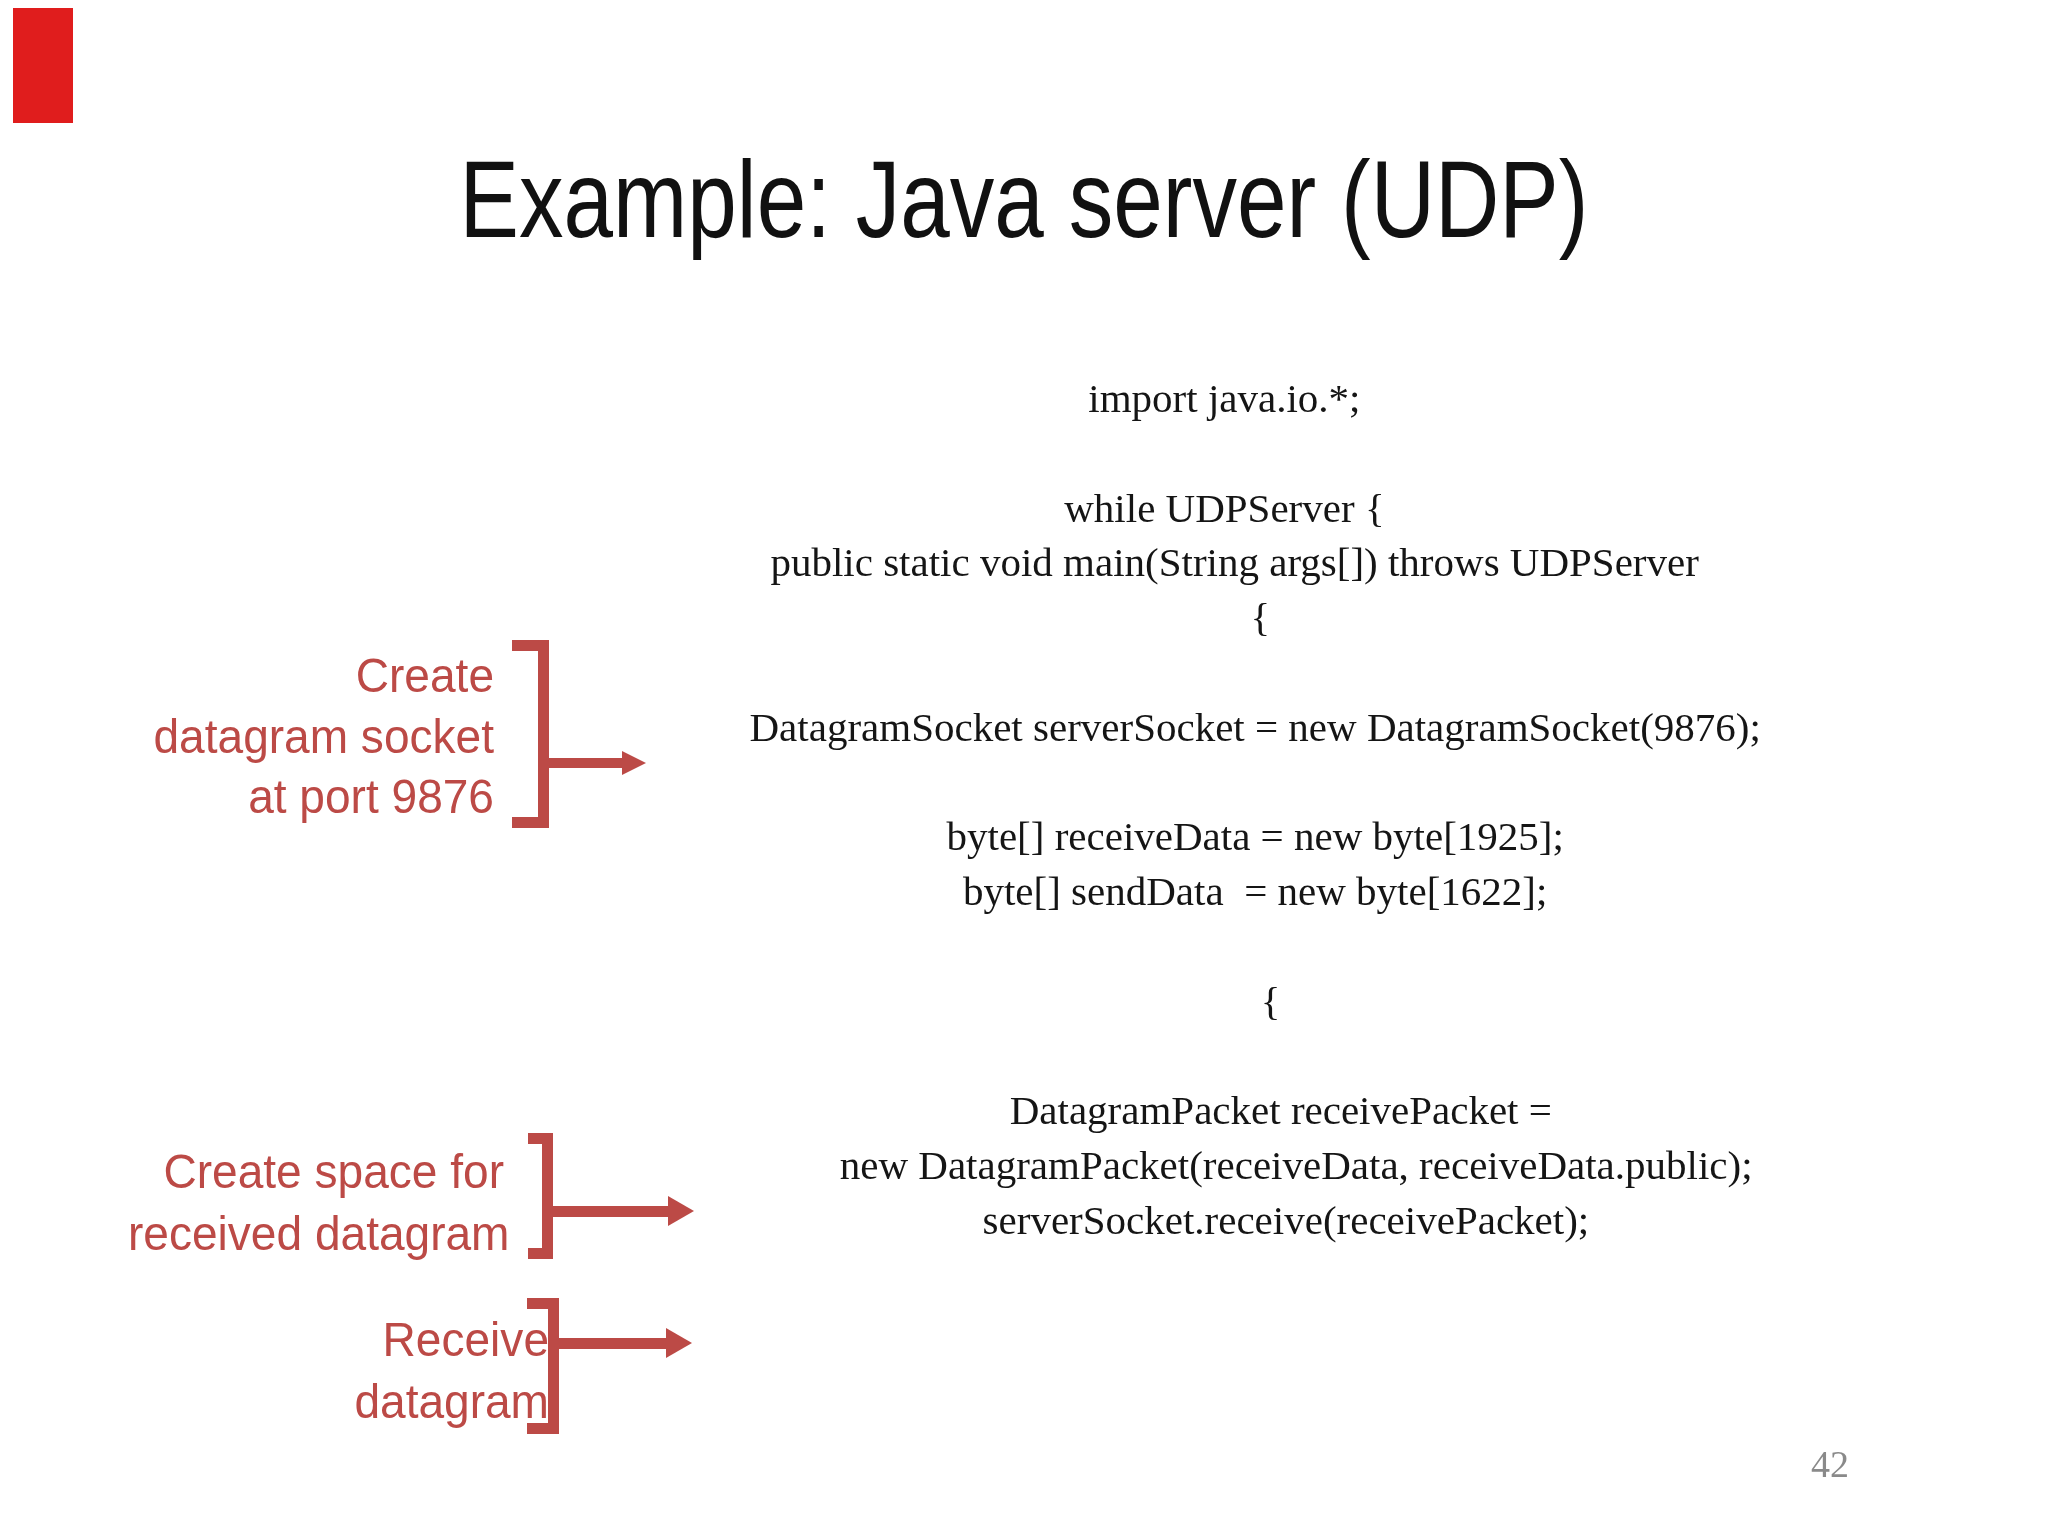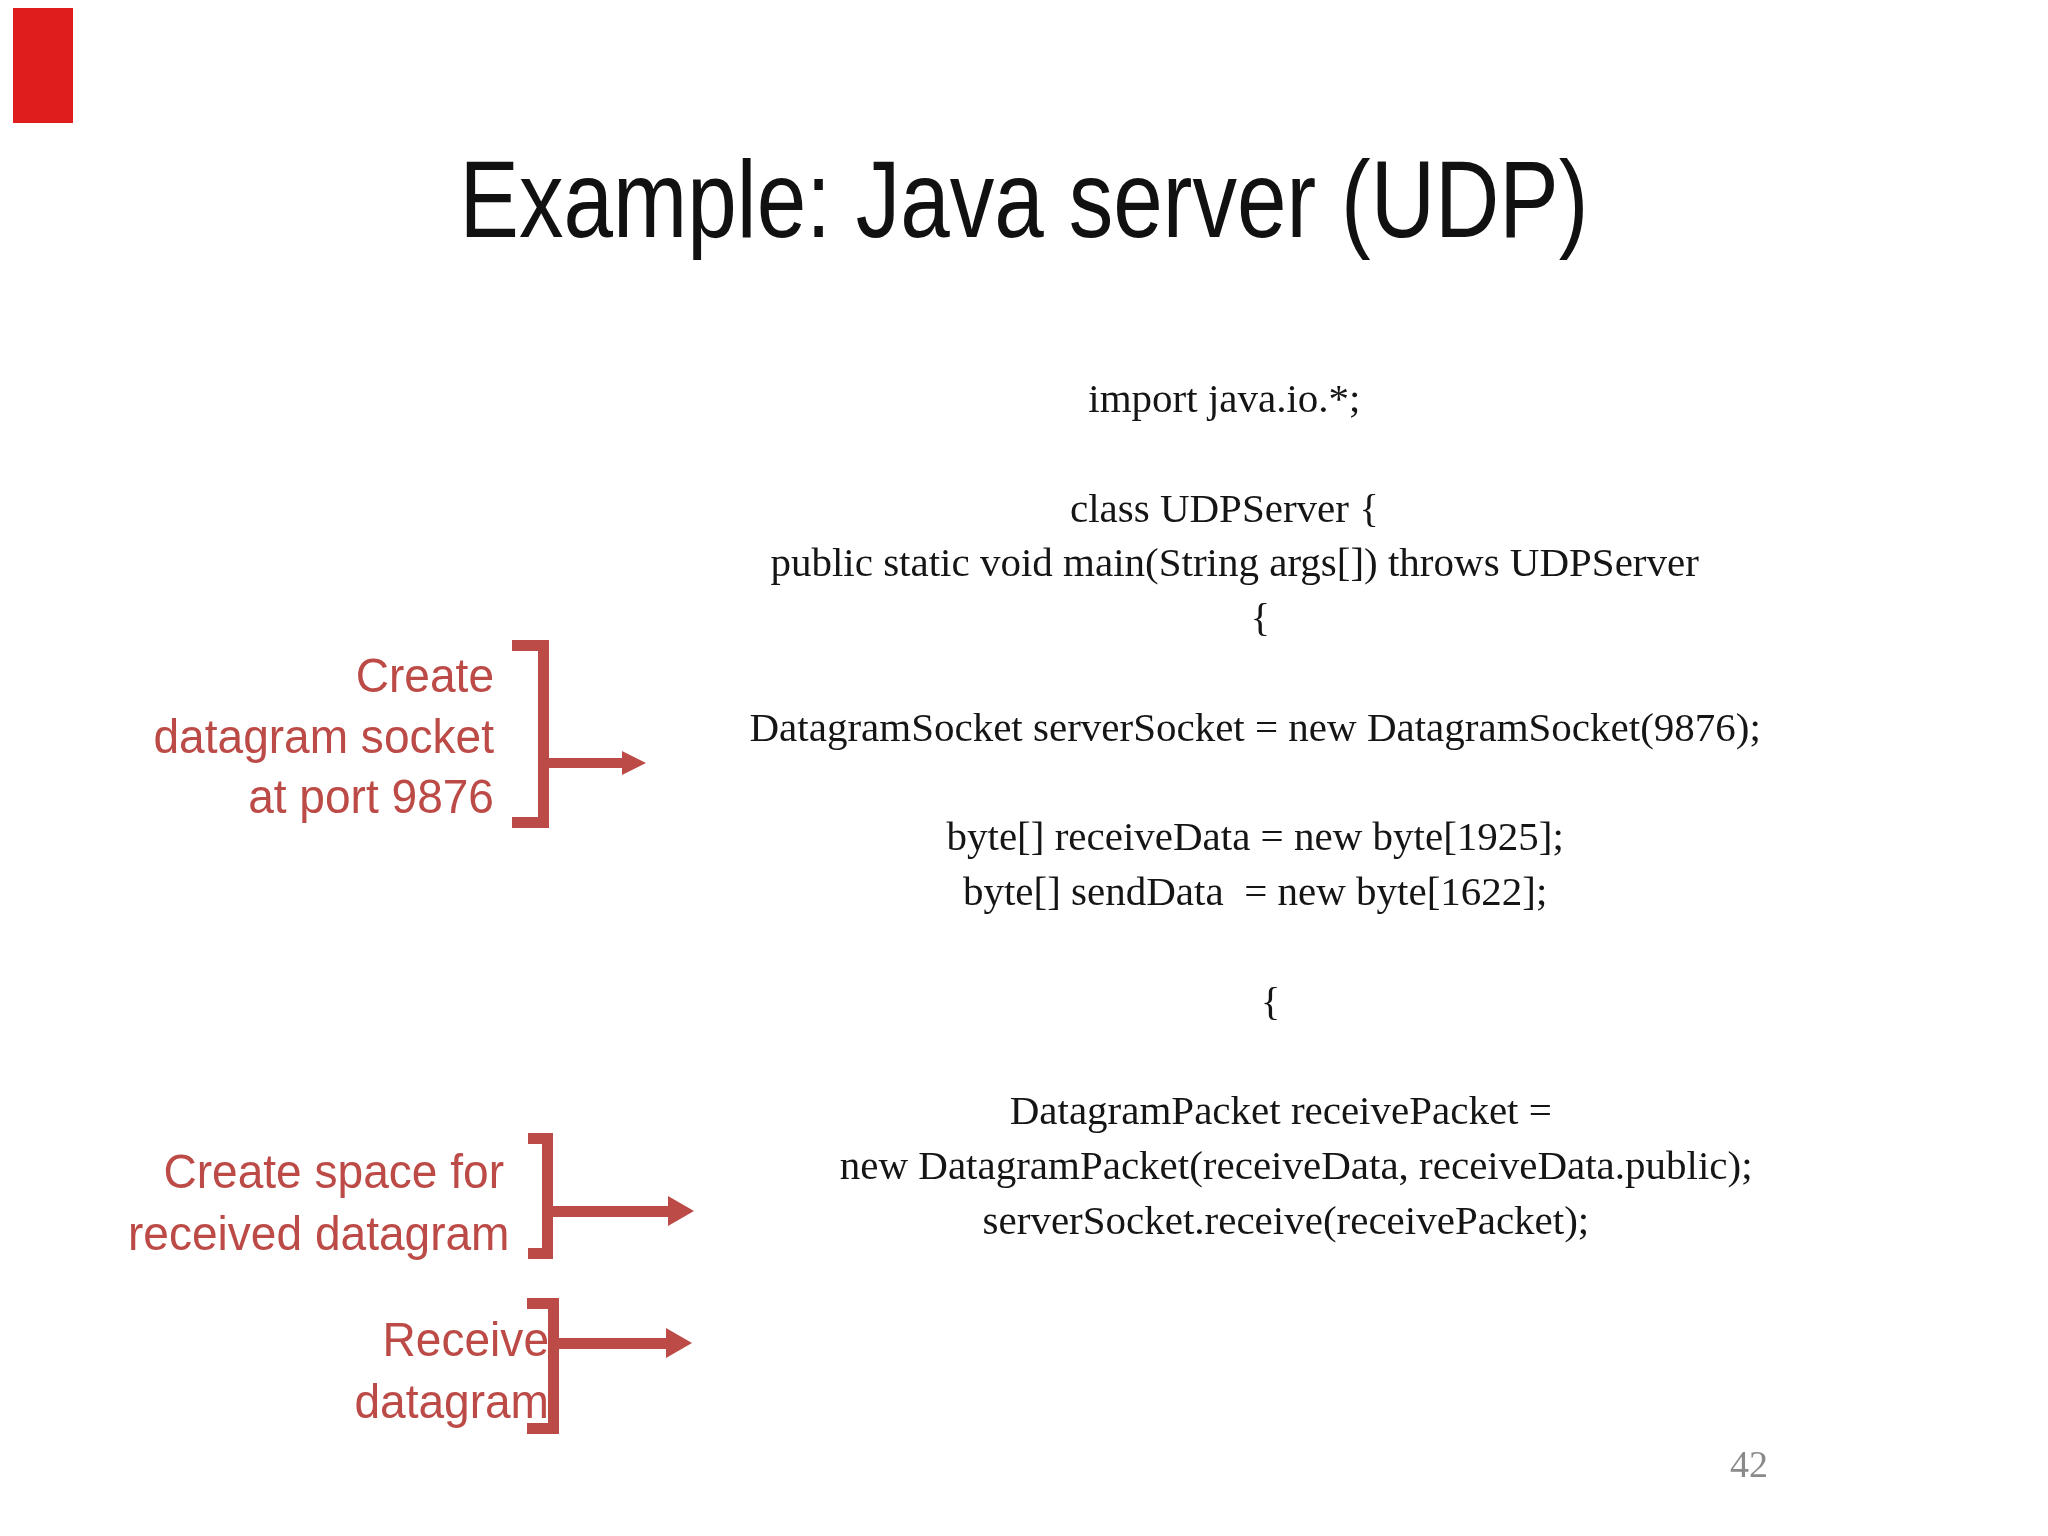--- a/index.html
+++ b/index.html
@@ -60,38 +60,38 @@
   }
   #ar1-line{left:548px;top:758px;width:76px;height:10px;}
   #ar1-head{left:622px;top:751px;border-width:12px 0 12px 24px;}
   #ar2-line{left:551px;top:1206px;width:118px;height:11px;}
   #ar2-head{left:668px;top:1196px;border-width:15px 0 15px 26px;}
   #ar3-line{left:557px;top:1338px;width:110px;height:11px;}
   #ar3-head{left:666px;top:1328px;border-width:15px 0 15px 26px;}
   
   #pagenum{
     position:absolute;left:1730px;top:1442px;width:200px;
-    text-align:left;
+    text-align:center;
     font-family:"Liberation Serif",serif;
     font-size:38px;color:#8a8a8a;
   }
 </style>
 </head>
 <body>
 
 <div id="slide">
 
   <div id="marker"></div>
 
   <div id="title">Example: Java server (UDP)</div>
 
   <div id="code">
     <div class="cl">import java.io.*;</div>
     <div class="cl"></div>
-    <div class="cl">class UDPServer {</div>
+    <div class="cl">while UDPServer {</div>
     <div class="cl">  public static void main(String args[]) throws UDPServer</div>
     <div class="cl">       {</div>
     <div class="cl"></div>
     <div class="cl">      DatagramSocket serverSocket = new DatagramSocket(9876);</div>
     <div class="cl"></div>
     <div class="cl">      byte[] receiveData = new byte[1925];</div>
     <div class="cl">      byte[] sendData  = new byte[1622];</div>
     <div class="cl"></div>
     <div class="cl">         {</div>
     <div class="cl"></div>

